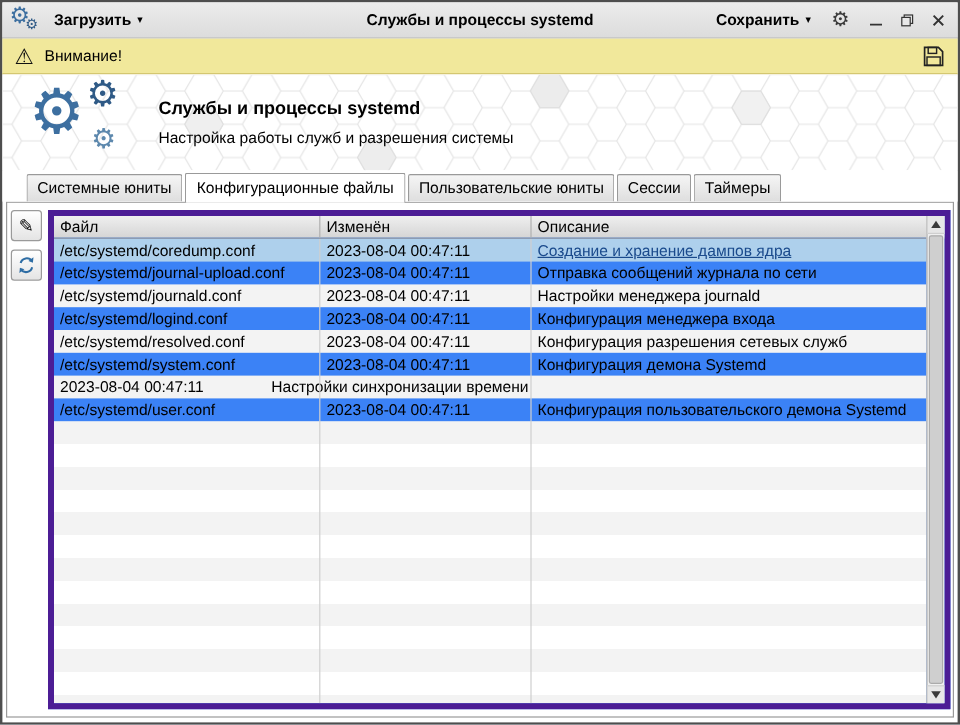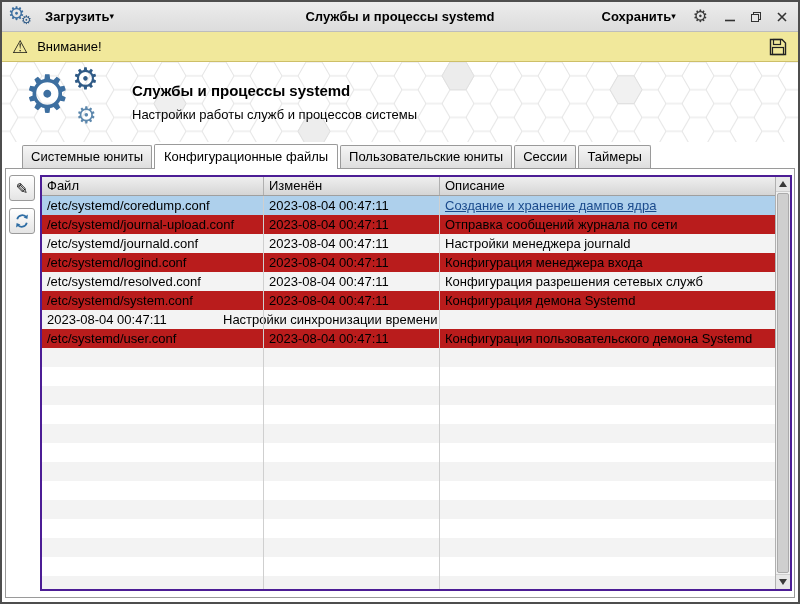--- a/index.html
+++ b/index.html
@@ -6,21 +6,21 @@
   html, body { width: 800px; height: 604px; overflow: hidden; background: #fff;
     font-family: "Liberation Sans", "DejaVu Sans", sans-serif; font-size: 13px; color: #000; }
   .window { width: 800px; height: 604px; border: 2px solid #4e4e4e; display: flex; flex-direction: column; background: #fff; }
 
   
   .titlebar { flex: 0 0 30px; background: linear-gradient(#ececec, #dcdcdc); border-bottom: 1px solid #bdbdbd;
     display: flex; align-items: center; position: relative; padding: 0 6px; }
   .tb-left, .tb-right { display: flex; align-items: center; gap: 4px; z-index: 2; }
   .tb-right { margin-left: auto; }
   .tb-title { position: absolute; left: 0; right: 0; text-align: center; font-weight: bold; pointer-events: none; z-index: 1; }
-  .tb-btn { background: transparent; border: none; font: inherit; font-weight: bold; display: flex; align-items: center; padding: 3px 7px; cursor: default; }
+  .tb-btn { background: transparent; border: none; font: inherit; font-weight: bold; display: flex; align-items: center; gap: 5px; padding: 3px 7px; cursor: default; }
   .caret { font-size: 9px; line-height: 1; }
   .app-icon { position: relative; width: 26px; height: 24px; display: inline-block; }
   .app-icon .g1 { position: absolute; left: 0; top: -1px; font-size: 19px; color: #3d6fa0; line-height: 1; }
   .app-icon .g2 { position: absolute; left: 13px; top: 9px; font-size: 12px; color: #2f5a86; line-height: 1; }
   .settings-gear { font-size: 17px; color: #3a3a3a; line-height: 1; padding: 0 6px; }
   .winctl { width: 20px; height: 20px; display: flex; align-items: center; justify-content: center; margin-left: 2px; }
 
   
   .warnbar { flex: 0 0 30px; background: #f1e89b; border-bottom: 1px solid #cdbf68; display: flex; align-items: center; padding: 0 10px; gap: 9px; }
   .warn-icon { font-size: 18px; line-height: 1; color: #111; }
@@ -45,22 +45,22 @@
   .tab.active { background: #fff; padding: 4px 9px 5px; margin-bottom: -1px; position: relative; z-index: 6; }
 
   
   .content { flex: 1; margin: 0 3px 4px 3px; border: 1px solid #9a9a9a; position: relative; background: #fff; }
   .tools { position: absolute; left: 3px; top: 6px; display: flex; flex-direction: column; gap: 7px; }
   .tool-btn { width: 26px; height: 26px; border: 1px solid #9a9a9a; border-radius: 3px;
     background: linear-gradient(#ffffff, #e4e4e4); display: flex; align-items: center; justify-content: center; padding: 0; }
   .pencil-glyph { font-size: 15px; line-height: 1; color: #000; }
 
   
-  .ftable { position: absolute; left: 34px; top: 6px; right: 2px; bottom: 6px; border: 2px solid #4c1d95;
-    display: flex; flex-direction: column; background: #b91c1c; }
+  .ftable { position: absolute; left: 34px; top: 6px; right: 2px; bottom: 6px; border: 5px solid #4c1d95;
+    display: flex; flex-direction: column; background: #3b82f6; }
   .thead { flex: 0 0 19px; display: flex; background: linear-gradient(#efefef, #d5d5d5);
     border-bottom: 1px solid #9f9f9f; padding-right: 15px; }
   .th { line-height: 18px; padding-left: 5px; border-right: 1px solid #b0b0b0; overflow: hidden; white-space: nowrap; }
   .c1 { width: 222px; } .c2 { width: 176px; } .c3 { flex: 1; border-right: none; }
   .tbody { flex: 1; position: relative; margin-right: 15px; overflow: hidden; display: flex; flex-direction: column; }
   .vline { position: absolute; top: 0; bottom: 0; width: 1px; background: #cfcfcf; z-index: 2; }
   .vl1 { left: 221px; } .vl2 { left: 397px; }
   .trow { flex: 0 0 19px; display: flex; line-height: 19px; }
   .trow:nth-child(odd) { background: #f3f3f3; }
   .trow.selected { background: #aed0ec; }
@@ -152,21 +152,21 @@
       <path d="M640 27.72 L632 41.58 L616 41.58 L608 27.72 L616 13.86 L632 13.86 Z" fill="#f1f1f1" stroke="#e0e0e0"></path>
       <path d="M328 69.3 L320 83.16 L304 83.16 L296 69.3 L304 55.44 L320 55.44 Z" fill="#ededed" stroke="#e0e0e0"></path>
     </svg>
     <div class="banner-gears">
       <span class="bg-g1">⚙</span>
       <span class="bg-g2">⚙</span>
       <span class="bg-g3">⚙</span>
     </div>
     <div class="banner-text">
       <div class="b-title">Службы и процессы systemd</div>
-      <div class="b-sub">Настройки работы служб и процессов системы</div>
+      <div class="b-sub">Настройка работы служб и разрешения системы</div>
     </div>
   </div>
 
   <div class="tabsbar">
     <div class="tab">Системные юниты</div>
     <div class="tab active">Конфигурационные файлы</div>
     <div class="tab">Пользовательские юниты</div>
     <div class="tab">Сессии</div>
     <div class="tab">Таймеры</div>
   </div>

